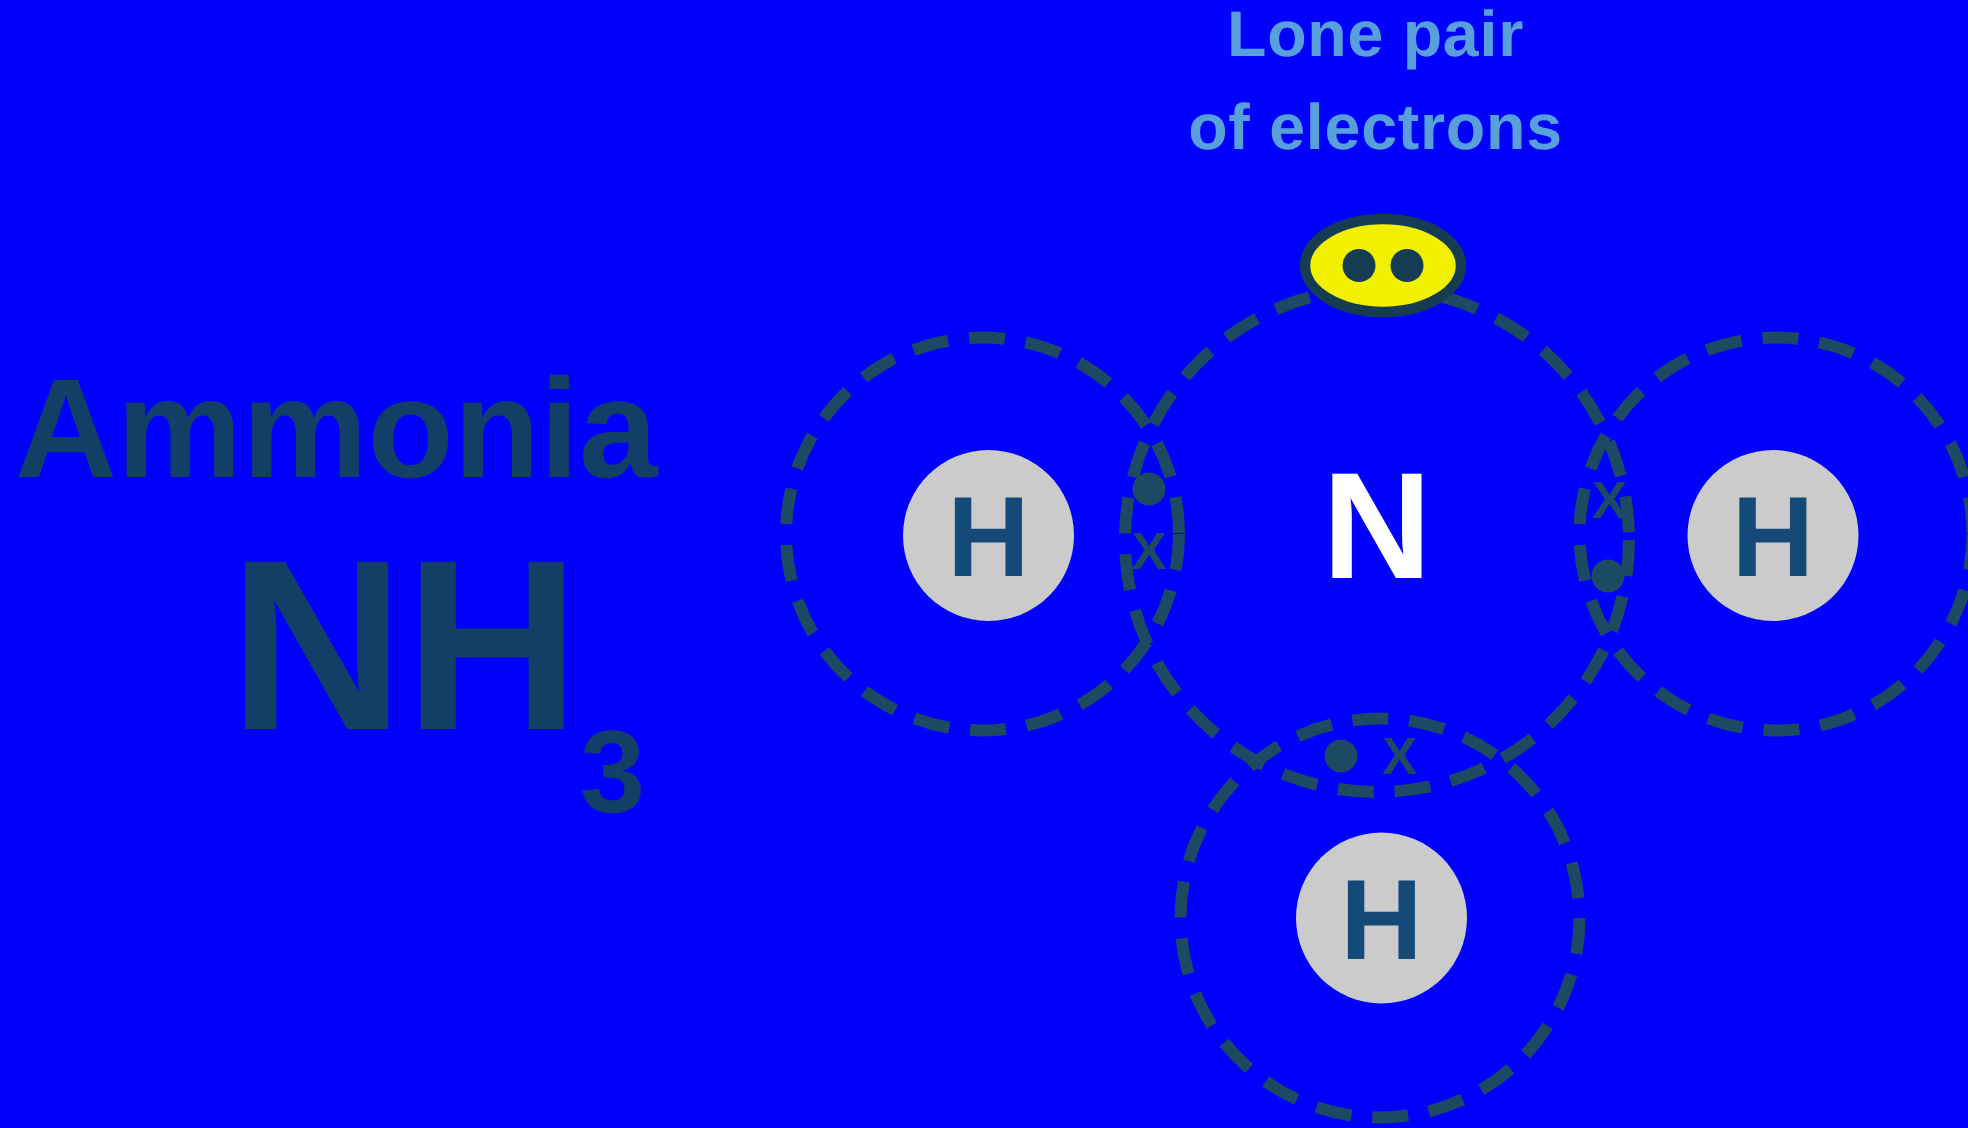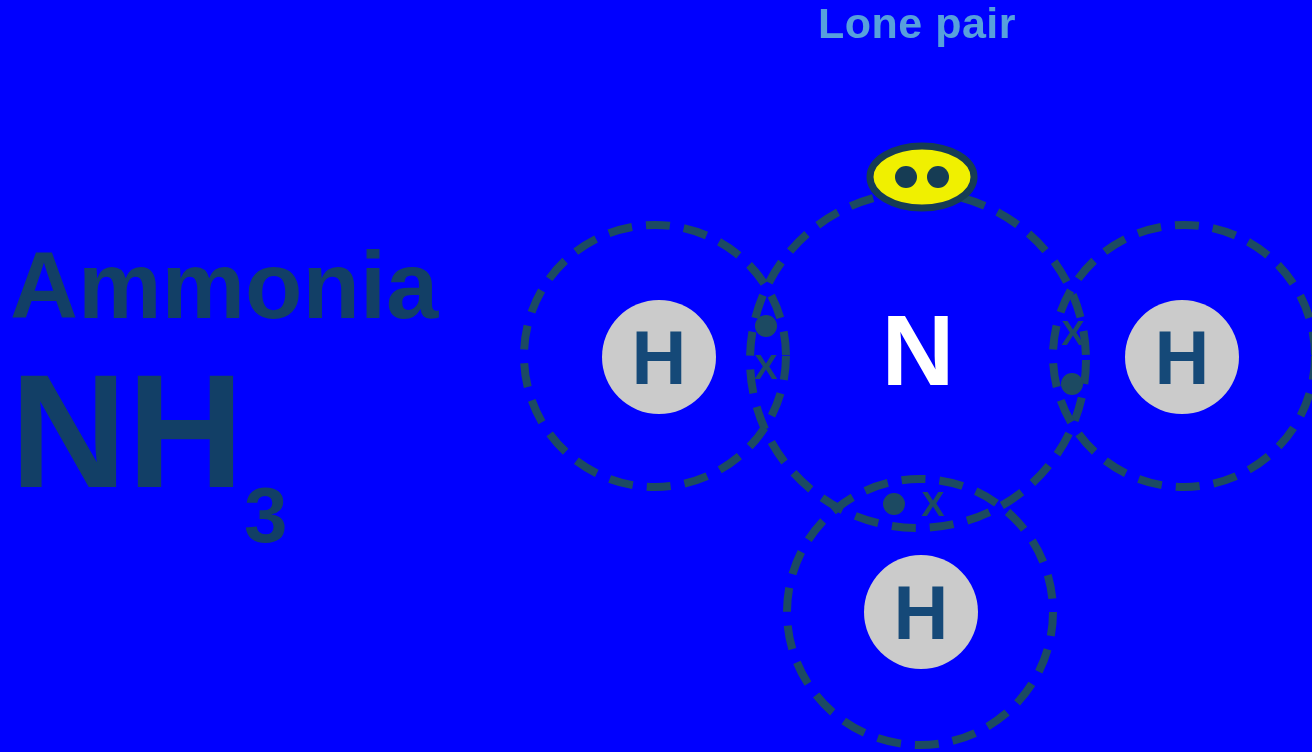--- a/index.html
+++ b/index.html
@@ -29,21 +29,21 @@
     text-align: center;
     color: #123F66;
     font-weight: bold;
     font-size: 94px;
     line-height: 1.15;
   }
 
   .formula {
     position: absolute;
     left: 0; top: 338px; width: 420px;
-    text-align: left;
+    text-align: right;
     color: #123F66;
     font-weight: bold;
     font-size: 162px;
     line-height: 1.15;
   }
   .formula sub {
     font-size: 78px;
     line-height: 0;
     vertical-align: -55px;
   }
@@ -70,20 +70,21 @@
   .n-letter { fill: #FFFFFF; font-size: 101px; text-anchor: middle; }
   .cross   { fill: #1C4A62; font-size: 35px; text-anchor: middle; }
 </style>
 </head>
 <body>
 
 <div class="stage">
 
   <div class="annotation">
     <div>Lone pair</div>
+    <div>of electrons</div>
   </div>
 
   <div class="title-name">Ammonia</div>
 
   <div class="formula"><span>NH</span><sub>3</sub></div>
 
   <svg class="molecule" width="1312" height="752" viewBox="0 0 1312 752">
 
     <circle class="shell" cx="908" cy="360" r="168"></circle>
     <circle class="shell" cx="645" cy="356" r="131"></circle>

